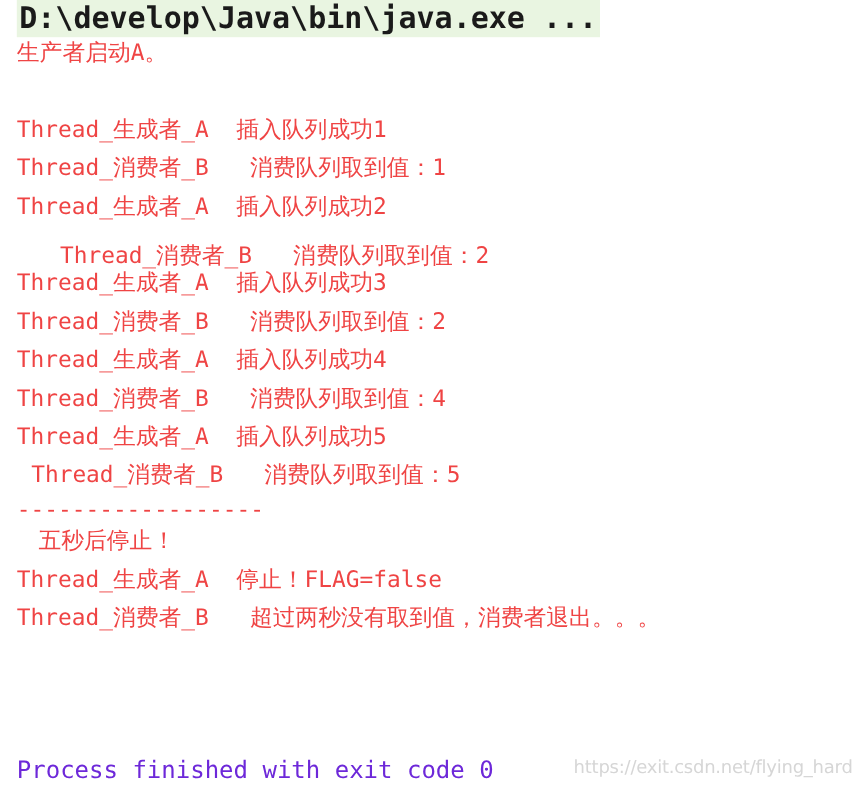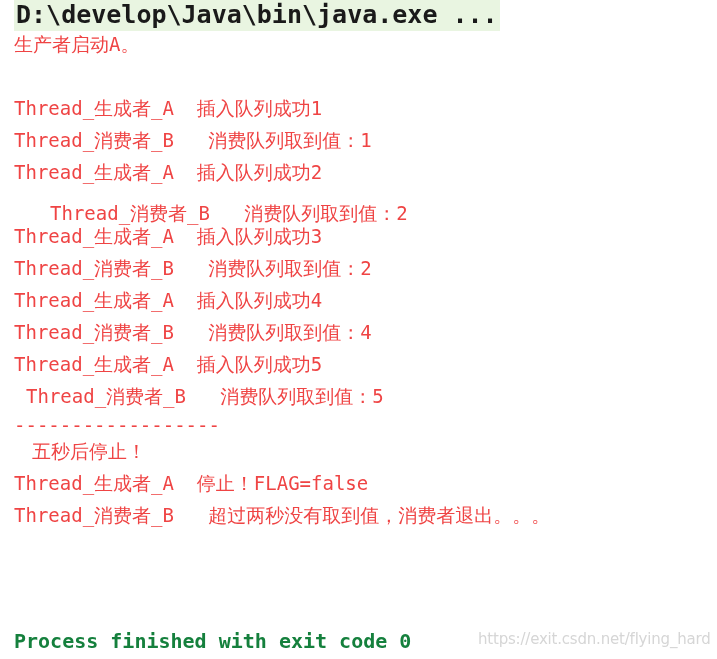--- a/index.html
+++ b/index.html
@@ -41,22 +41,22 @@
     font-size: 25px;
     padding: 1px 2px 2px 2px;
     font-family: "DejaVu Sans Mono", "Liberation Mono", monospace;
     white-space: pre;
   }
   .out-line {
     color: #ef4444;
     font-weight: normal;
   }
   .final-line {
-    color: #15803d;
-    font-weight: bold;
+    color: #6d28d9;
+    font-weight: normal;
     font-size: 20px;
   }
   .watermark {
     position: absolute;
     left: 478px;
     top: 630px;
     font-size: 15px;
     color: #d6d6d6;
     font-family: "DejaVu Sans", "Liberation Sans", sans-serif;
     white-space: pre;

